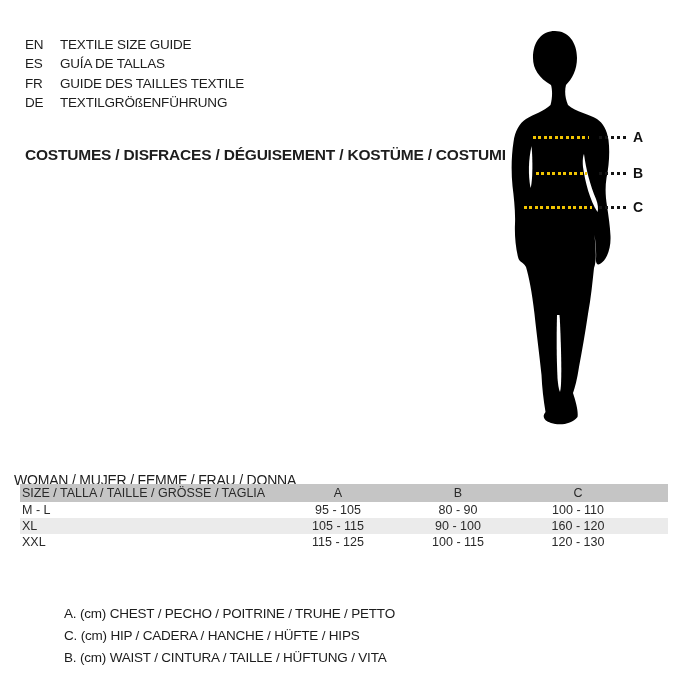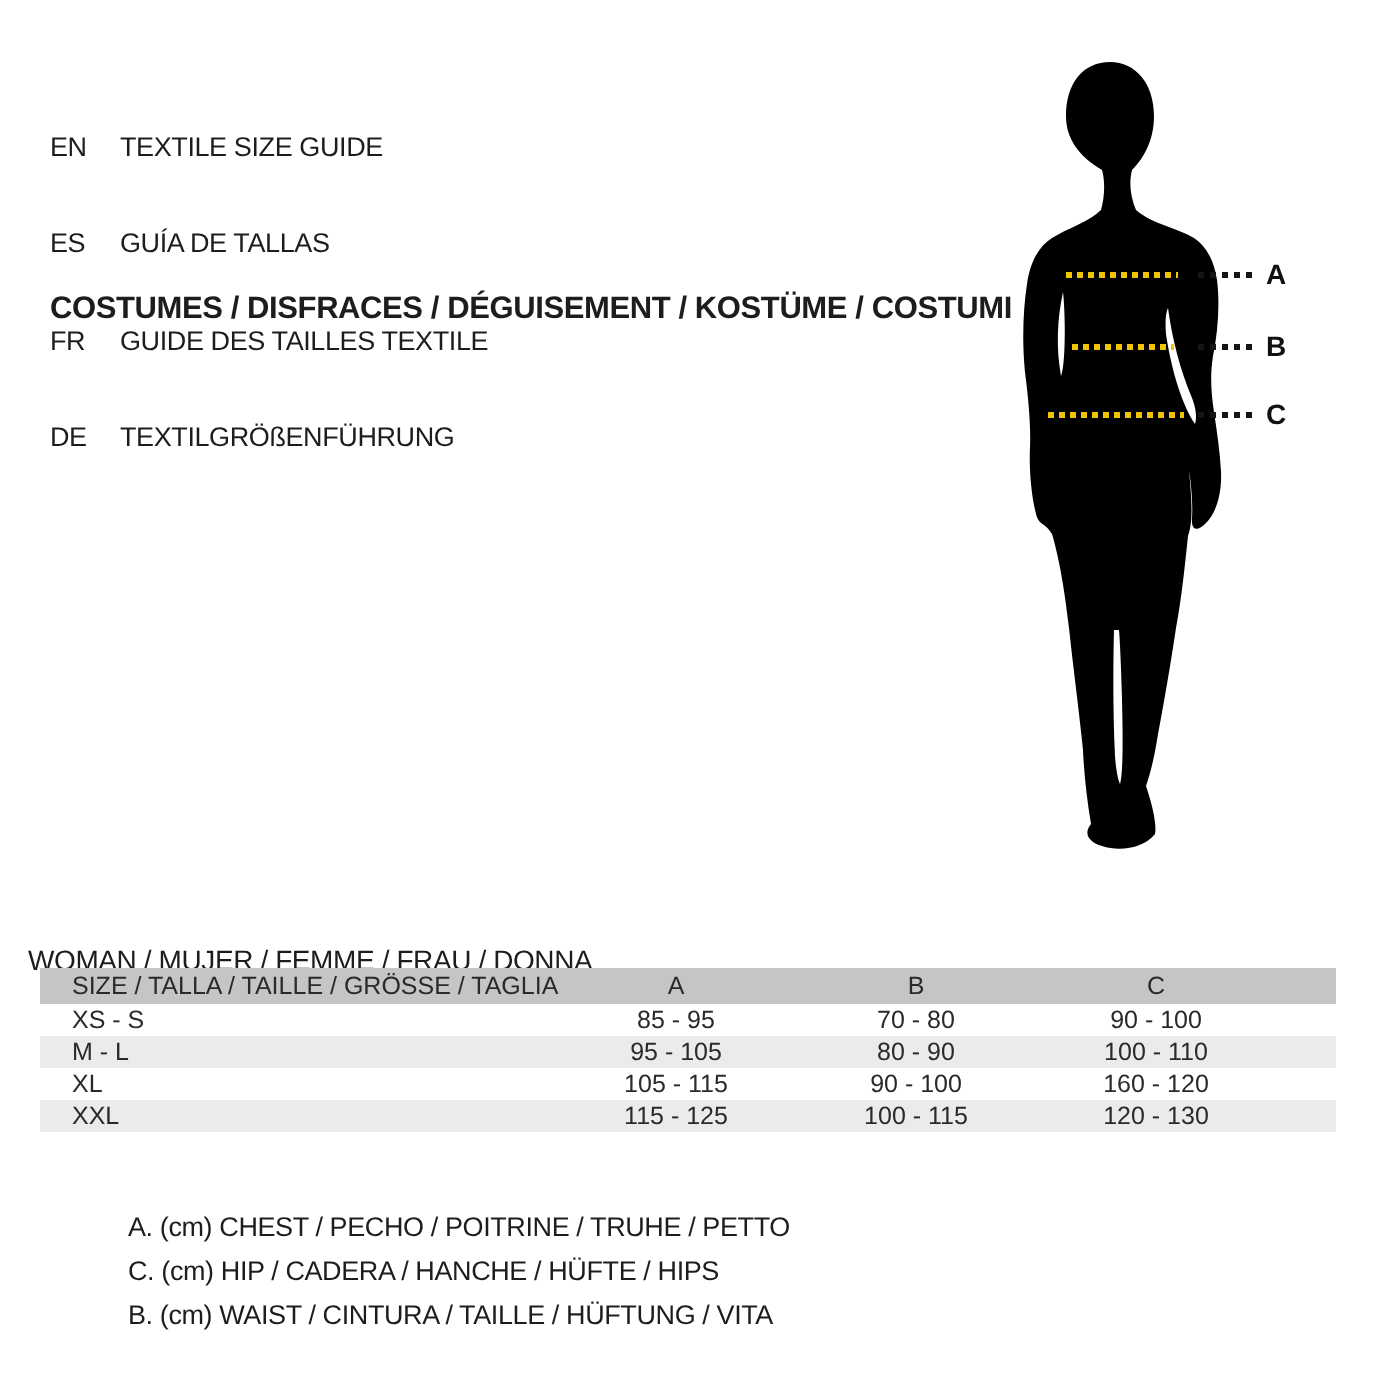--- a/index.html
+++ b/index.html
@@ -18,21 +18,21 @@
   }
 
   
   .lang-list {
     position: absolute;
     left: 25px;
     top: 35px;
     font-size: 13.5px;
     letter-spacing: -0.2px;
   }
-  .lang-row { display: flex; height: 19.3px; align-items: center; margin-top: 29px; }
+  .lang-row { display: flex; height: 19.3px; align-items: center; }
   .lang-code { width: 35px; flex: 0 0 35px; }
   .lang-text { white-space: nowrap; }
 
   .category-title {
     position: absolute;
     left: 25px;
     top: 146px;
     font-size: 15.5px;
     font-weight: bold;
     letter-spacing: -0.2px;
@@ -79,21 +79,21 @@
   table.size-table { width: 648px; border-collapse: collapse; table-layout: fixed; font-size: 12.5px; }
   table.size-table th, table.size-table td {
     font-weight: normal;
     height: 16px;
     padding: 0;
     text-align: center;
     white-space: nowrap;
     color: #2a2a2a;
   }
   table.size-table thead th { height: 18px; background: var(--header-gray); }
-  table.size-table .col-size { text-align: left; padding-left: 16px; }
+  table.size-table .col-size { text-align: left; padding-left: 2px; }
   table.size-table tbody tr:nth-child(even) td { background: var(--row-alt); }
 
   
   .footnotes {
     position: absolute;
     left: 25px;
     top: 603px;
     font-size: 13.5px;
     letter-spacing: -0.2px;
     margin-left: 39px;
@@ -195,27 +195,20 @@
         <tr>
           <th class="col-size">SIZE / TALLA / TAILLE / GRÖSSE / TAGLIA</th>
           <th>A</th>
           <th>B</th>
           <th>C</th>
           <th></th>
         </tr>
       </thead>
       <tbody>
         <tr>
-          <td class="col-size">XS - S</td>
-          <td>85 - 95</td>
-          <td>70 - 80</td>
-          <td>90 - 100</td>
-          <td></td>
-        </tr>
-        <tr>
           <td class="col-size">M - L</td>
           <td>95 - 105</td>
           <td>80 - 90</td>
           <td>100 - 110</td>
           <td></td>
         </tr>
         <tr>
           <td class="col-size">XL</td>
           <td>105 - 115</td>
           <td>90 - 100</td>

